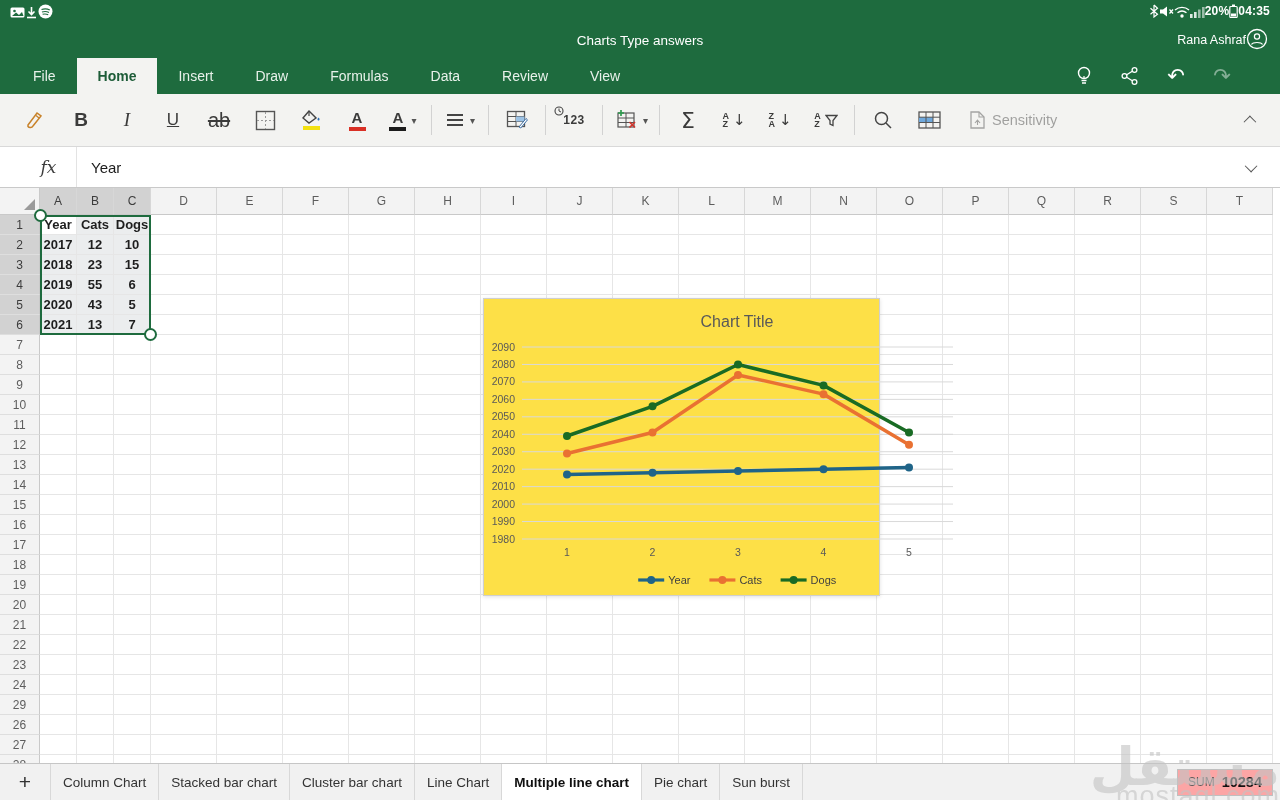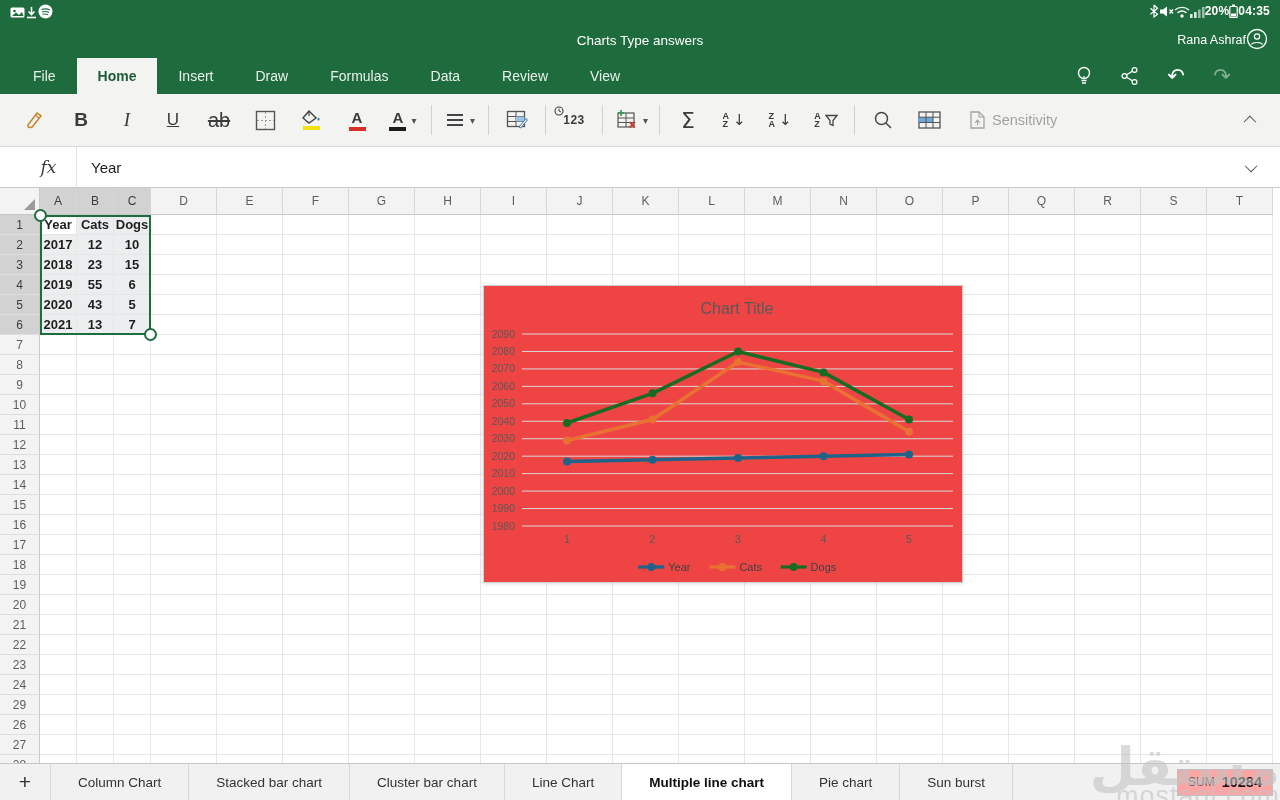--- a/index.html
+++ b/index.html
@@ -72,31 +72,31 @@
   .cell.sel { background:#ebedee; }
   .cell.active { background:#fff; }
 
   
   .selbox { position:absolute; left:40px; top:27px; width:111px; height:120px; border:2px solid #1E6B3E; pointer-events:none; z-index:4; }
   .handle { position:absolute; width:13px; height:13px; border-radius:50%; background:#fff; border:2px solid #1E6B3E; }
   .handle.tl { left:-8px; top:-8px; }
   .handle.br { right:-8px; bottom:-8px; }
 
   
-  .chartbox { position:absolute; left:483px; top:97px; width:480px; height:298px; background:#ef4444; border:1px solid #cfcfcf; box-shadow:0 1px 4px rgba(0,0,0,.12); z-index:3; }
+  .chartbox { position:absolute; left:483px; top:110px; width:397px; height:298px; background:#fde047; border:1px solid #cfcfcf; box-shadow:0 1px 4px rgba(0,0,0,.12); z-index:3; }
 
   
   .watermark { position:absolute; left:0; width:1280px; top:693px; text-align:right; z-index:40; pointer-events:none; color:#c3c3c3; opacity:.6;margin-top:48px; }
   .wm-ar { font-family:"DejaVu Sans", sans-serif; font-size:52px; font-weight:bold; line-height:1; }
   .wm-en { font-size:27px; letter-spacing:1px; margin-top:-12px; }
 
   
   .sheetbar { height:37px; background:#f1f1f1; border-top:1px solid #c6c6c6; display:flex; align-items:stretch; flex:0 0 auto; }
   .addsheet { width:50px; display:flex; align-items:center; justify-content:center; font-size:21px; color:#333; }
-  .stab { padding:0 27px; display:flex; align-items:center; font-size:13.5px; color:#333; border-left:1px solid #d8d8d8; white-space:nowrap; }
+  .stab { padding:0 12px; display:flex; align-items:center; font-size:13.5px; color:#333; border-left:1px solid #d8d8d8; white-space:nowrap; }
   .stab:last-of-type { border-right:1px solid #d8d8d8; }
   .stab.active { background:#fff; color:#0f0f0f; font-weight:bold; }
   .sumbox { margin-left:auto; align-self:center; margin-right:7px; background:#fca5a5; border:1px solid #bfbfbf; height:27px; display:flex; align-items:center; gap:7px; padding:0 10px; }
   .sumlabel { font-size:12px; color:#5a5a5a; }
   .sumvalue { font-size:14.5px; font-weight:bold; color:#111; }
 </style>
 </head>
 <body>
 
 <div class="app">

